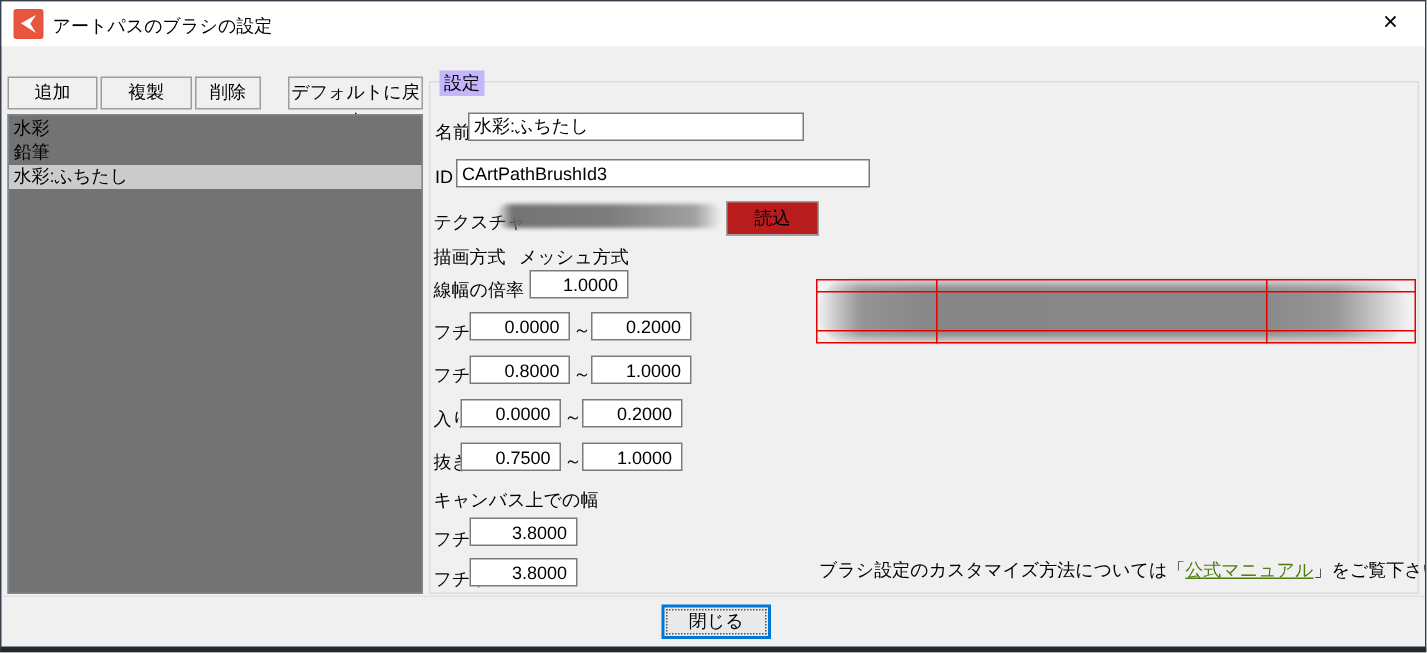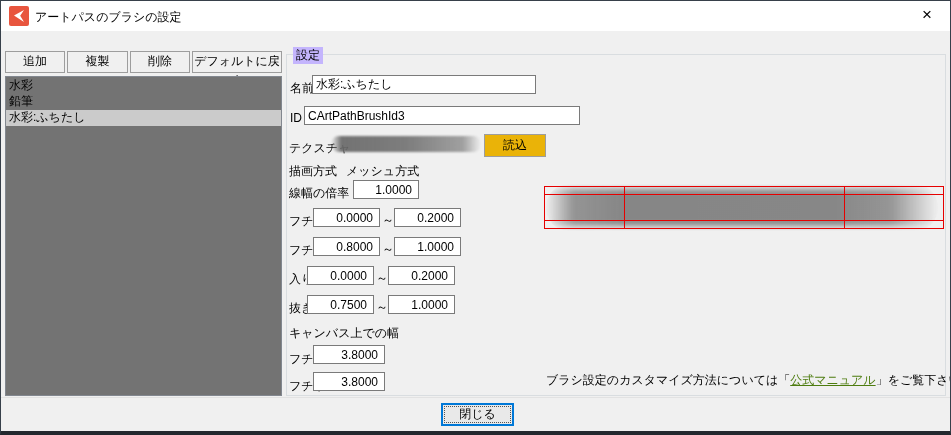--- a/index.html
+++ b/index.html
@@ -30,21 +30,21 @@
   .group-legend{position:absolute;left:292px;top:46px;background:#c4b5fd;padding:0 3px;text-align:center;}
   .lbl{position:absolute;white-space:nowrap;}
   .tbox{position:absolute;background:#fff;border:1px solid #7a7a7a;height:19px;font-size:12px;padding:0 3px;color:#000;}
   .tbox.num{text-align:right;padding-right:6px;}
   input.tbox{outline:none;}
   .tilde{position:absolute;font-size:12px;}
   
   .texture-blob{position:absolute;left:330px;top:135px;width:150px;height:16px;border-radius:8px;
     background:linear-gradient(to right,rgba(110,110,110,0) 0%,rgba(104,104,104,0.92) 7%,rgba(118,118,118,0.95) 50%,rgba(146,146,146,0.85) 88%,rgba(160,160,160,0) 100%);
     filter:blur(1.3px);}
-  .load-btn{position:absolute;left:483px;top:133px;width:62px;height:23px;background:#eab308;border:1px solid #9d9d9d;text-align:center;line-height:20px;}
+  .load-btn{position:absolute;left:483px;top:133px;width:62px;height:23px;background:#b91c1c;border:1px solid #9d9d9d;text-align:center;line-height:20px;}
   
   .stroke{position:absolute;left:545px;top:183px;width:392px;height:47px;border-radius:23px;
     background:linear-gradient(to right,rgba(125,125,125,0) 0%,rgba(125,125,125,0.8) 7%,rgba(130,130,130,0.97) 20%,rgba(131,131,131,0.97) 74%,rgba(140,140,140,0.9) 88%,rgba(150,150,150,0) 100%);
     -webkit-mask:linear-gradient(to bottom,rgba(0,0,0,0) 0%,rgba(0,0,0,0.85) 17%,#000 26%,#000 74%,rgba(0,0,0,0.85) 83%,rgba(0,0,0,0) 100%);
     mask:linear-gradient(to bottom,rgba(0,0,0,0) 0%,rgba(0,0,0,0.85) 17%,#000 26%,#000 74%,rgba(0,0,0,0.85) 83%,rgba(0,0,0,0) 100%);
     filter:blur(2.5px);}
   .ov-rect{position:absolute;left:543px;top:185px;width:400px;height:43px;border:1px solid #e60000;}
   .ov-hline{position:absolute;left:543px;width:400px;height:1px;background:#e60000;}
   .ov-vline{position:absolute;top:185px;width:1px;height:43px;background:#e60000;}
   
@@ -65,21 +65,21 @@
         <path d="M12 1 L2 6.5 L12 13 L8.2 6.8 Z" fill="#ffffff"></path>
       </svg>
     </div>
     <div class="title-text">アートパスのブラシの設定</div>
     <div class="close-btn">×</div>
   </div>
 
 
   <div class="tbtn" style="left:4px;width:60px;">追加</div>
   <div class="tbtn" style="left:66px;width:61px;">複製</div>
-  <div class="tbtn" style="left:129px;width:60px;">削除</div>
+  <div class="tbtn" style="left:129px;width:44px;">削除</div>
   <div class="tbtn" style="left:191px;width:90px;">デフォルトに戻す</div>
 
   <div class="brush-list">
     <div class="list-item">水彩</div>
     <div class="list-item">鉛筆</div>
     <div class="list-item selected">水彩:ふちたし</div>
   </div>
 
   <div class="groupbox"></div>
   <div class="group-legend lbl">設定</div>

